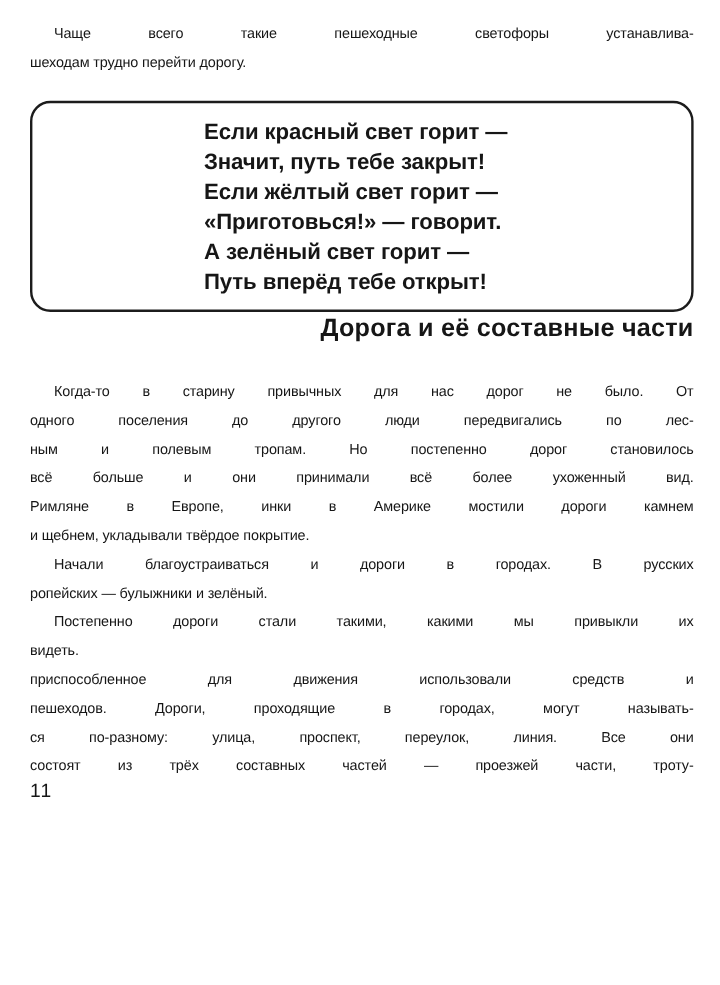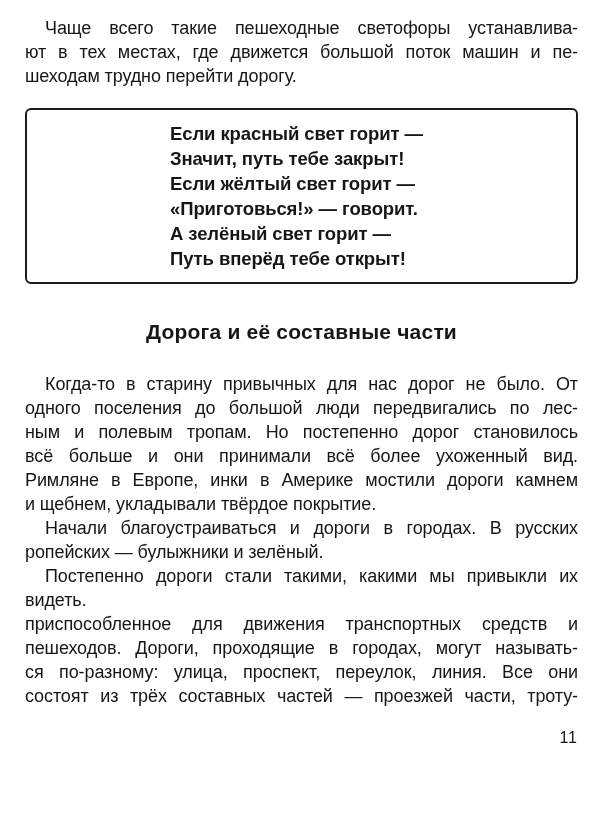--- a/index.html
+++ b/index.html
@@ -15,119 +15,116 @@
     color: #161616;
   }
   .page {
     box-sizing: border-box;
     width: 600px;
     height: 821px;
     padding: 16px 22px 0 25px;
     background: #ffffff;
   }
   .para {
-    font-size: 18px;
+    font-size: 12px;
     line-height: 24px;
     letter-spacing: -0.1px;
     margin: 0;
   }
   .line {
     text-align: justify;
     text-align-last: justify;
   }
   .line.indent {
     text-indent: 20px;
   }
   .line.last {
     text-align-last: left;
   }
   .poem-box {
     margin-top: 20px;
     border: 2px solid #1c1c1c;
-    border-radius: 6px;
+    border-radius: 17px;
     padding: 11px 10px 11px 143px;
   }
   .poem {
     font-size: 18.5px;
     font-weight: bold;
     line-height: 25px;
     letter-spacing: -0.1px;
   }
   .poem .line {
     text-align: left;
     text-align-last: left;
   }
   .section-title {
-    margin-top: 34px;
     font-size: 21px;
     line-height: 28px;
     font-weight: bold;
-    text-align: center;
+    text-align: right;
     letter-spacing: 0.2px;
   }
   .para.after-title {
     margin-top: 26px;
   }
   .bold {
     font-weight: bold;
   }
   .page-number {
-    margin-top: 20px;
     font-size: 16px;
     line-height: 20px;
-    text-align: right;
+    text-align: left;
     letter-spacing: 1px;
   }
 </style>
 </head>
 <body>
 
 <div class="page">
 
   <div class="para">
       <div class="line indent">Чаще всего такие пешеходные светофоры устанавлива-</div>
-      <div class="line">ют в тех местах, где движется большой поток машин и пе-</div>
       <div class="line last">шеходам трудно перейти дорогу.</div>
     </div>
 
   <div class="poem-box">
     <div class="poem">
         <div class="line">Если красный свет горит —</div>
         <div class="line">Значит, путь тебе закрыт!</div>
         <div class="line">Если жёлтый свет горит —</div>
         <div class="line">«Приготовься!» — говорит.</div>
         <div class="line">А зелёный свет горит —</div>
         <div class="line last">Путь вперёд тебе открыт!</div>
       </div>
   </div>
 
   <div class="section-title">Дорога и её составные части</div>
 
   <div class="para after-title">
       <div class="line indent">Когда-то в старину привычных для нас дорог не было. От</div>
-      <div class="line">одного поселения до большой люди передвигались по лес-</div>
+      <div class="line">одного поселения до другого люди передвигались по лес-</div>
       <div class="line">ным и полевым тропам. Но постепенно дорог становилось</div>
       <div class="line">всё больше и они принимали всё более ухоженный вид.</div>
       <div class="line">Римляне в Европе, инки в Америке мостили дороги камнем</div>
       <div class="line last">и щебнем, укладывали твёрдое покрытие.</div>
     </div>
 
   <div class="para">
       <div class="line indent">Начали благоустраиваться и дороги в городах. В русских</div>
       <div class="line last">ропейских — булыжники и зелёный.</div>
     </div>
 
   <div class="para">
       <div class="line indent">Постепенно дороги стали такими, какими мы привыкли их</div>
       <div class="line last">видеть.</div>
     </div>
 
   <div class="para">
     <div>
-        <div class="line">приспособленное для движения транспортных средств и</div>
+        <div class="line">приспособленное для движения использовали средств и</div>
         <div class="line">пешеходов. Дороги, проходящие в городах, могут называть-</div>
         <div class="line">ся по-разному: улица, проспект, переулок, линия. Все они</div>
         <div class="line">состоят из трёх составных частей — проезжей части, троту-</div>
       </div>
   </div>
 
   <div class="page-number">11</div>
 
 </div>
 

